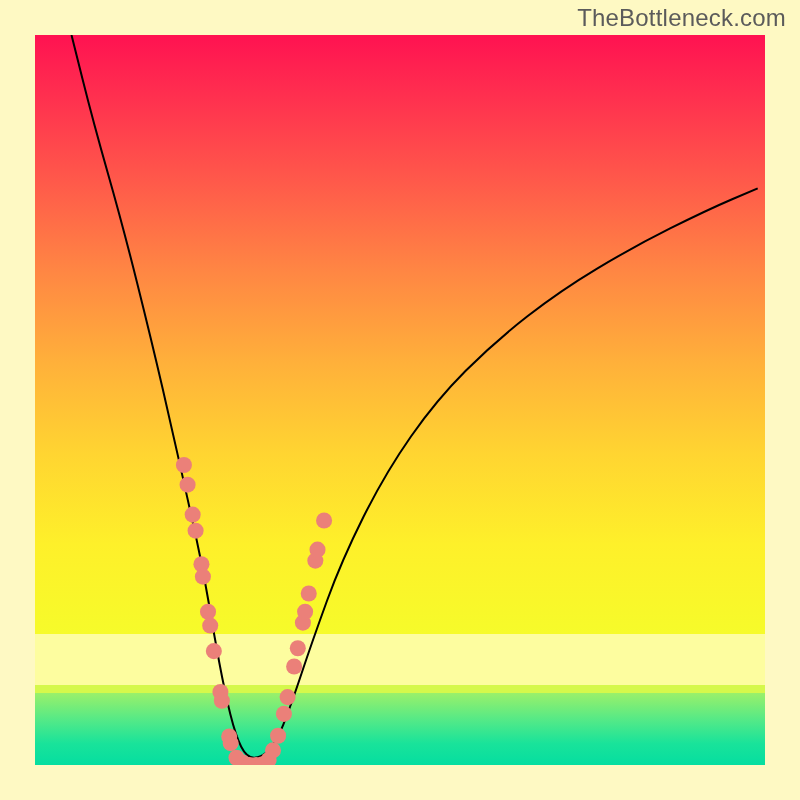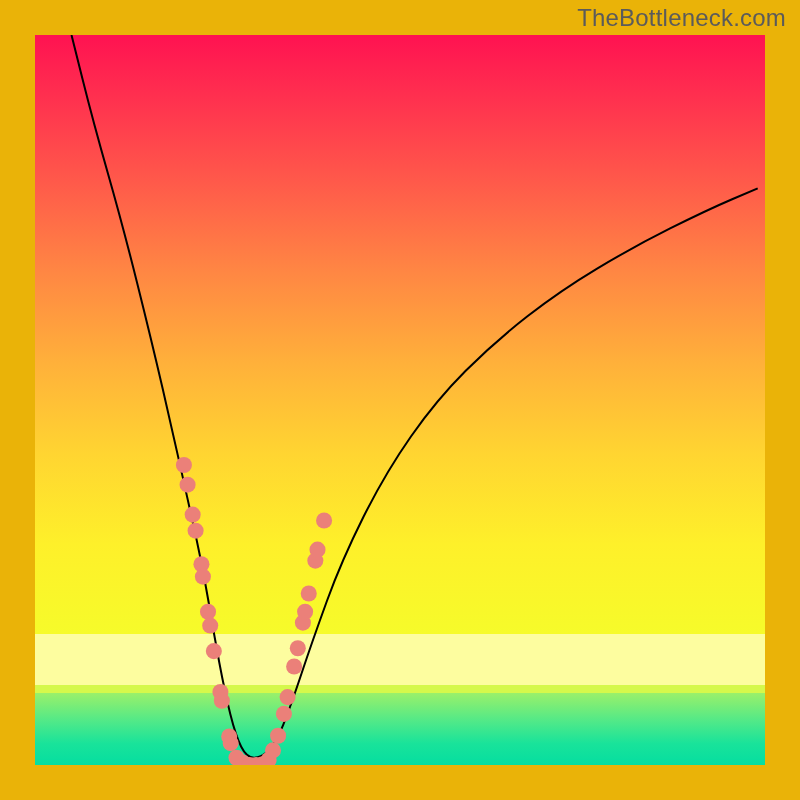--- a/index.html
+++ b/index.html
@@ -10,21 +10,21 @@
     overflow: hidden;
     background: #000;
     font-family: Arial, Helvetica, sans-serif;
   }
   .frame {
     position: absolute;
     top: 0;
     left: 0;
     width: 800px;
     height: 800px;
-    background: #eab308;
+    background: #fef9c3;
   }
   .plot-area {
     position: absolute;
     top: 35px;
     left: 35px;
     width: 730px;
     height: 730px;
     overflow: hidden;
   }
   .gradient {

